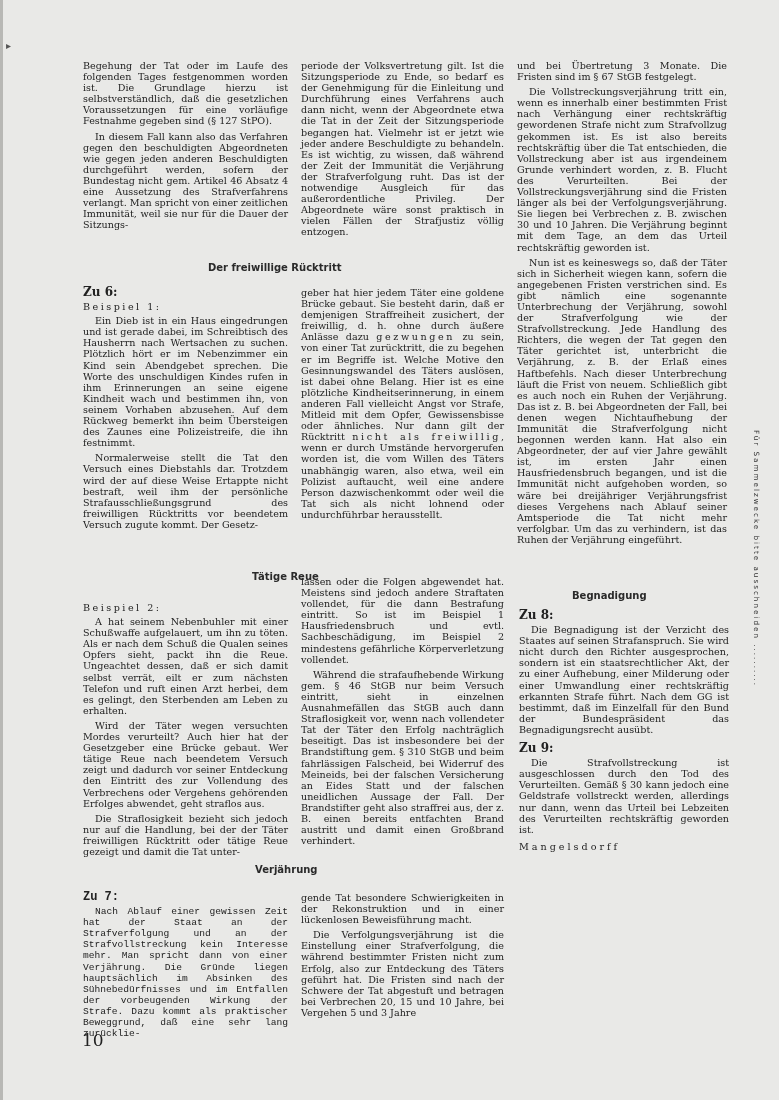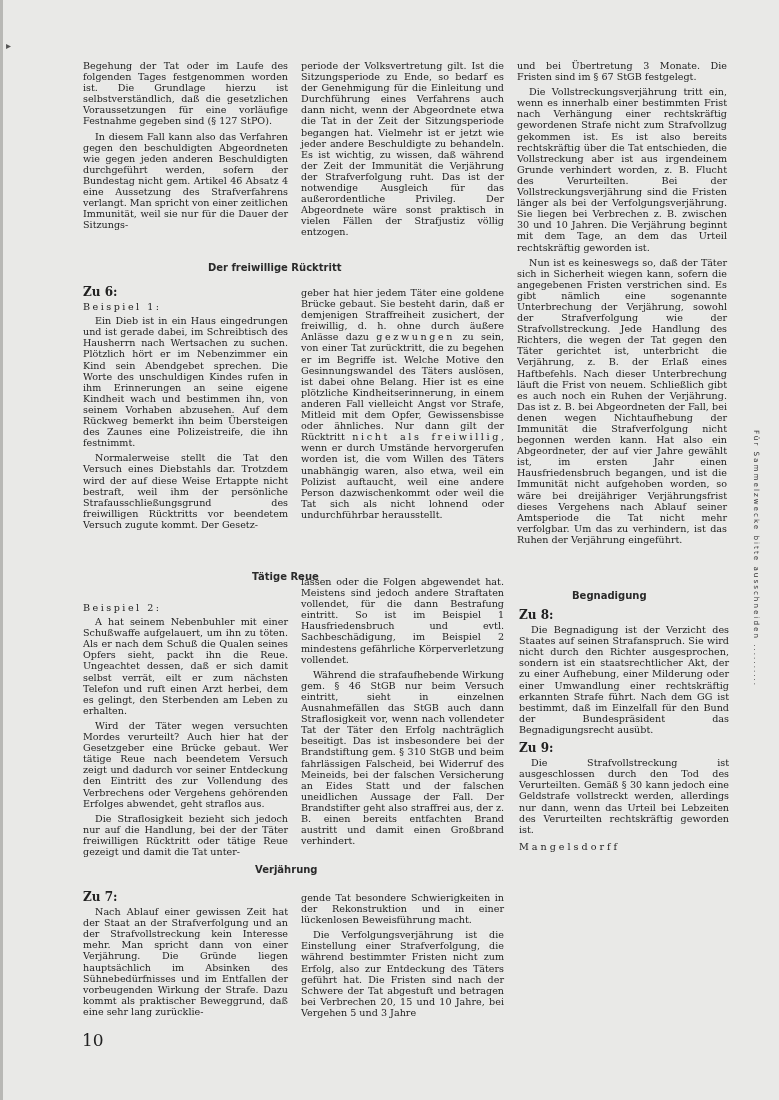--- a/index.html
+++ b/index.html
@@ -98,21 +98,21 @@
 <div class="col" style="left:519px;top:610px;width:210px;">
   <div class="zu">Zu 8:</div>
   <p>Die Begnadigung ist der Verzicht des Staates auf seinen Strafanspruch. Sie wird nicht durch den Richter ausgesprochen, sondern ist ein staatsrechtlicher Akt, der zu einer Aufhebung, einer Milderung oder einer Umwandlung einer rechtskräftig erkannten Strafe führt. Nach dem GG ist bestimmt, daß im Einzelfall für den Bund der Bundespräsident das Begnadigungsrecht ausübt.</p>
   <div class="zu" style="margin-top:8px;">Zu 9:</div>
   <p>Die Strafvollstreckung ist ausgeschlossen durch den Tod des Verurteilten. Gemäß § 30 kann jedoch eine Geldstrafe vollstreckt werden, allerdings nur dann, wenn das Urteil bei Lebzeiten des Verurteilten rechtskräftig geworden ist.</p>
   <div class="signature">Mangelsdorff</div>
 </div>
 
 <div class="heading" style="left:255px;top:864px;">Verjährung</div>
 
-<div class="col" style="left:83px;top:892px;width:205px;">
+<div class="col" style="left:83px;top:892px;width:205px;font-family:Liberation Mono, monospace;">
   <div class="zu">Zu 7:</div>
   <p>Nach Ablauf einer gewissen Zeit hat der Staat an der Strafverfolgung und an der Strafvollstreckung kein Interesse mehr. Man spricht dann von einer Verjährung. Die Gründe liegen hauptsächlich im Absinken des Sühnebedürfnisses und im Entfallen der vorbeugenden Wirkung der Strafe. Dazu kommt als praktischer Beweggrund, daß eine sehr lang zurücklie-</p>
 </div>
 <div class="col" style="left:301px;top:892px;width:203px;">
   <p class="noindent">gende Tat besondere Schwierigkeiten in der Rekonstruktion und in einer lückenlosen Beweisführung macht.</p>
   <p>Die Verfolgungsverjährung ist die Einstellung einer Strafverfolgung, die während bestimmter Fristen nicht zum Erfolg, also zur Entdeckung des Täters geführt hat. Die Fristen sind nach der Schwere der Tat abgestuft und betragen bei Verbrechen 20, 15 und 10 Jahre, bei Vergehen 5 und 3 Jahre</p>
 </div>
 
 <div class="page-number">10</div>
 

